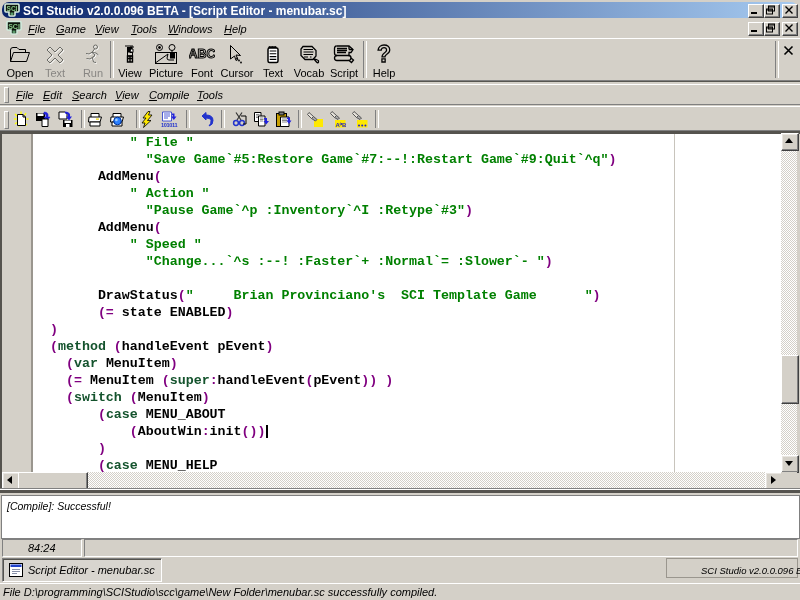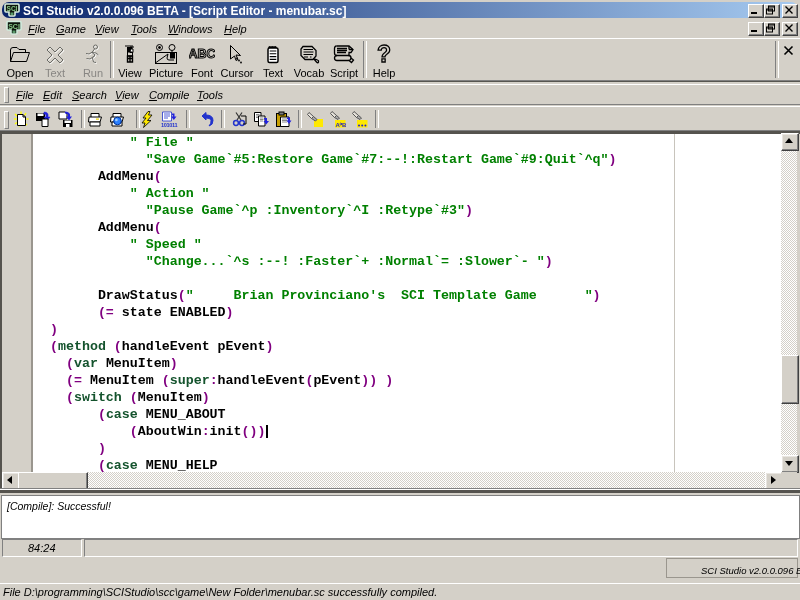--- a/index.html
+++ b/index.html
@@ -406,19 +406,27 @@
 
   <div class="abs" id="outpane" style="left:1px;top:495px;width:797px;height:42px;background:#fff;border:1px solid #808080;">
     <span class="abs ui" style="left:5px;top:4px;font-size:10.5px;">[Compile]: Successful!</span>
   </div>
 
   <div class="abs sunken" style="left:2px;top:539px;width:78px;height:16px;">
     <span class="abs ui" style="left:25px;top:2px;">84:24</span>
   </div>
   <div class="abs sunken" style="left:84px;top:539px;width:712px;height:16px;"></div>
 
+  <div class="abs" id="taskbtn" style="left:2px;top:558px;width:158px;height:22px;background:#d8d5cf;border:1px solid;border-color:#808080 #fff #fff #808080;box-shadow:inset 1px 1px 0 #55534e;">
+    <div class="abs" id="taskicon" style="left:6px;top:4px;"><svg width="14" height="14" viewBox="0 0 14 14">
+          <rect x="0.5" y="0.5" width="13" height="13" fill="#fff" stroke="#000"></rect>
+          <rect x="1.5" y="1.5" width="11" height="2.5" fill="#2244cc"></rect>
+          <path d="M3 6.5 H11 M3 8.5 H11 M3 10.5 H8" stroke="#8890a8" stroke-width="1"></path>
+        </svg></div>
+    <span class="abs ui" style="left:25px;top:5px;">Script Editor - menubar.sc</span>
+  </div>
   <div class="abs" style="left:666px;top:558px;width:130px;height:18px;border:1px solid #9a968e;">
     <span class="abs ui" style="left:6px;top:5px;font-size:9.5px;margin-left:28px;">SCI Studio v2.0.0.096 BETA</span>
   </div>
 
   <div class="abs" style="left:0;top:583px;width:800px;height:1px;background:#fff;"></div>
   <span class="abs ui" style="left:3px;top:586px;">File D:\programming\SCIStudio\scc\game\New Folder\menubar.sc successfully compiled.</span>
 </div>
 
 </body></html>

